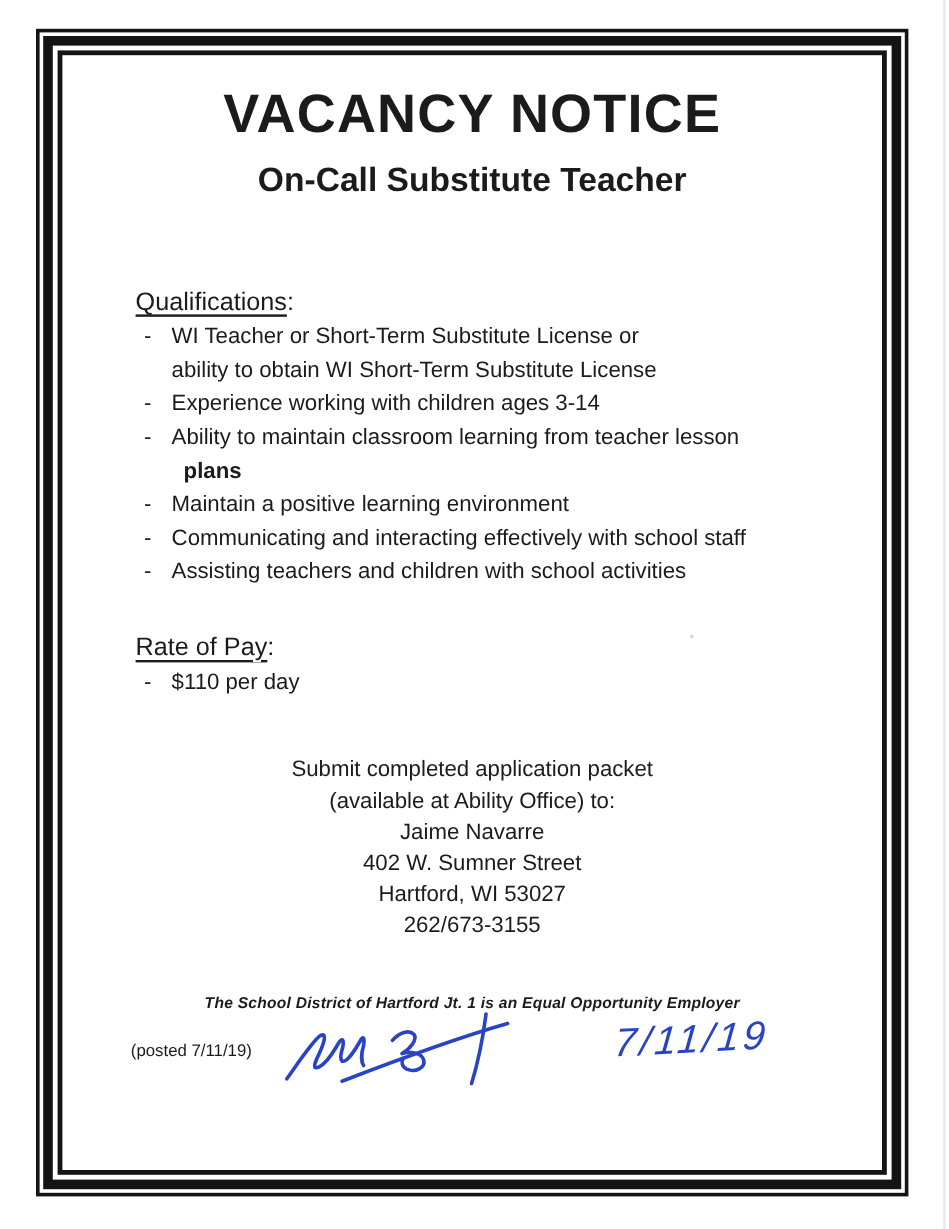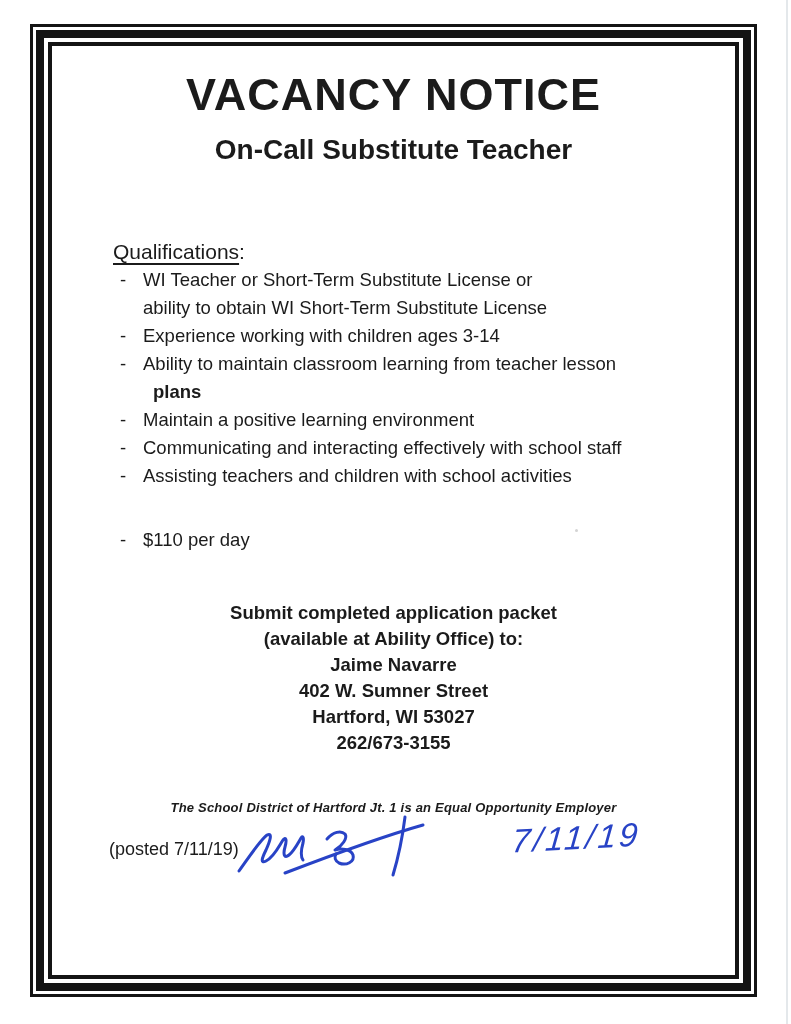--- a/index.html
+++ b/index.html
@@ -78,36 +78,35 @@
   }
   .bullet { width: 23px; flex: none; }
   .row-text { white-space: nowrap; }
   .row.extra-indent .row-text { padding-left: 10px; font-weight: bold; }
 
   .submission-block {
     margin-top: 46px;
     text-align: center;
     font-size: 18.5px;
     line-height: 26px;
-    font-weight: bold;
   }
 
   .eoe {
     margin-top: 44px;
     text-align: center;
     font-size: 13px;
     font-weight: 700;
     font-style: italic;
     letter-spacing: 0.2px;
   }
 
   .footer-row { position: relative; height: 70px; }
   .posted {
     position: absolute; left: 57px; top: 24px;
-    font-size: 18px;
+    font-size: 14px;
   }
   .signature-svg {
     position: absolute; left: 175px; top: -10px;
     width: 210px; height: 75px;
   }
   .hand-date {
     position: absolute; left: 460px; top: 4px;
     font-size: 33px;
     font-style: italic;
     letter-spacing: 3px;
@@ -168,20 +167,21 @@
               </div>
 
               <div class="row">
                 <span class="bullet">-</span>
                 <span class="row-text">Assisting teachers and children with school activities</span>
               </div>
             </div>
         </section>
 
         <section class="section rate-section">
+          <div class="section-heading"><span class="underlined">Rate of Pay</span><span>:</span></div>
           <div class="rows">
 
               <div class="row">
                 <span class="bullet">-</span>
                 <span class="row-text">$110 per day</span>
               </div>
             </div>
         </section>
 
         <section class="submission-block">

